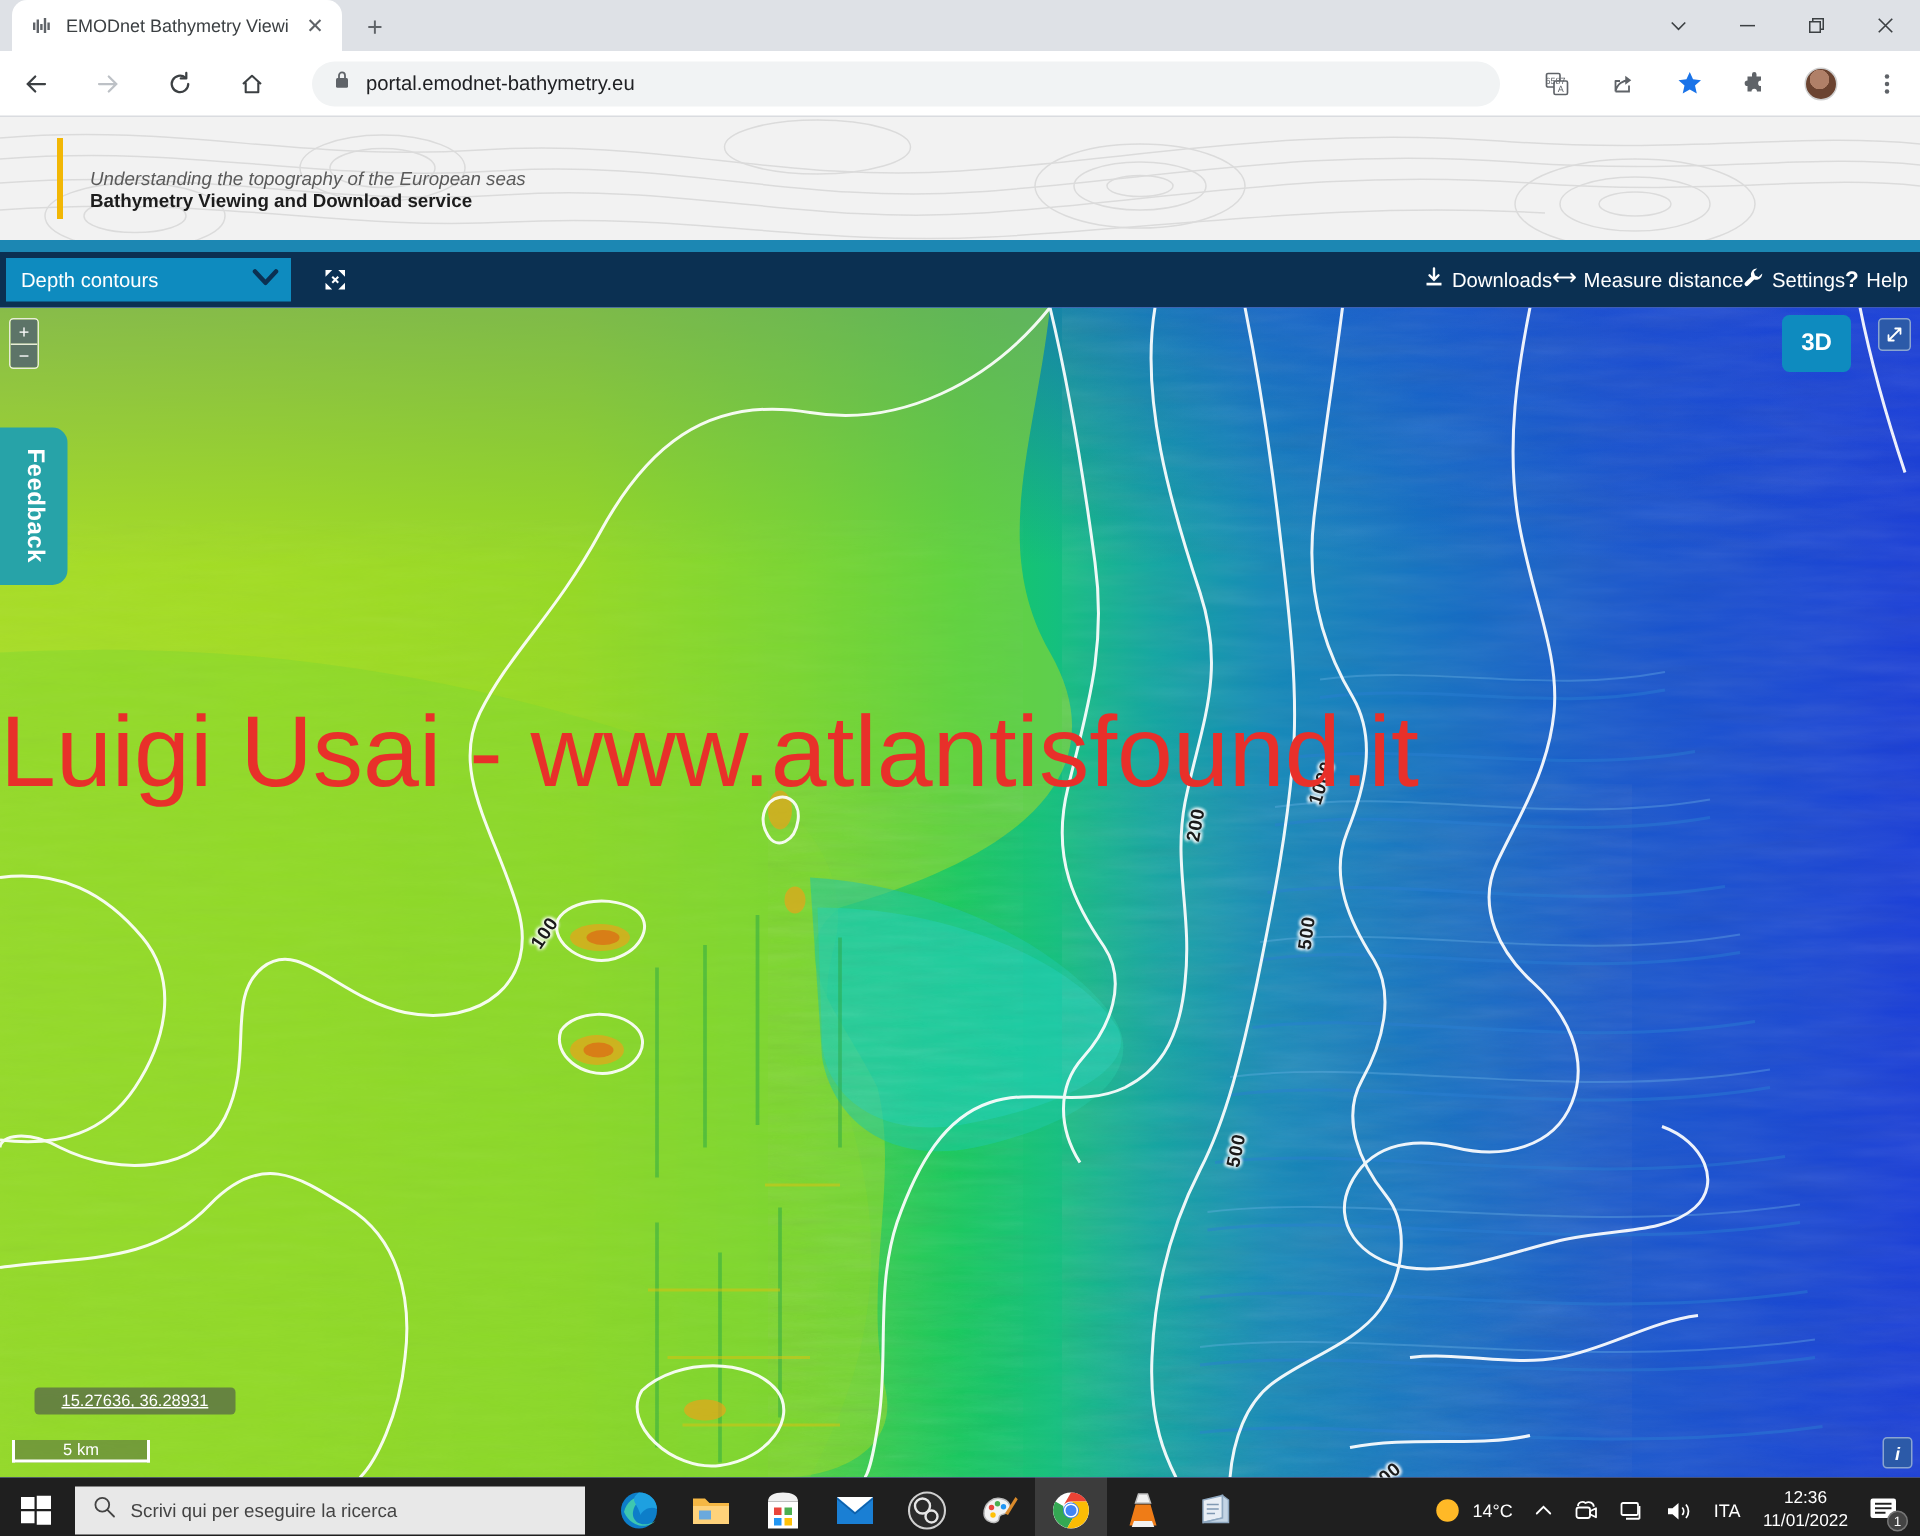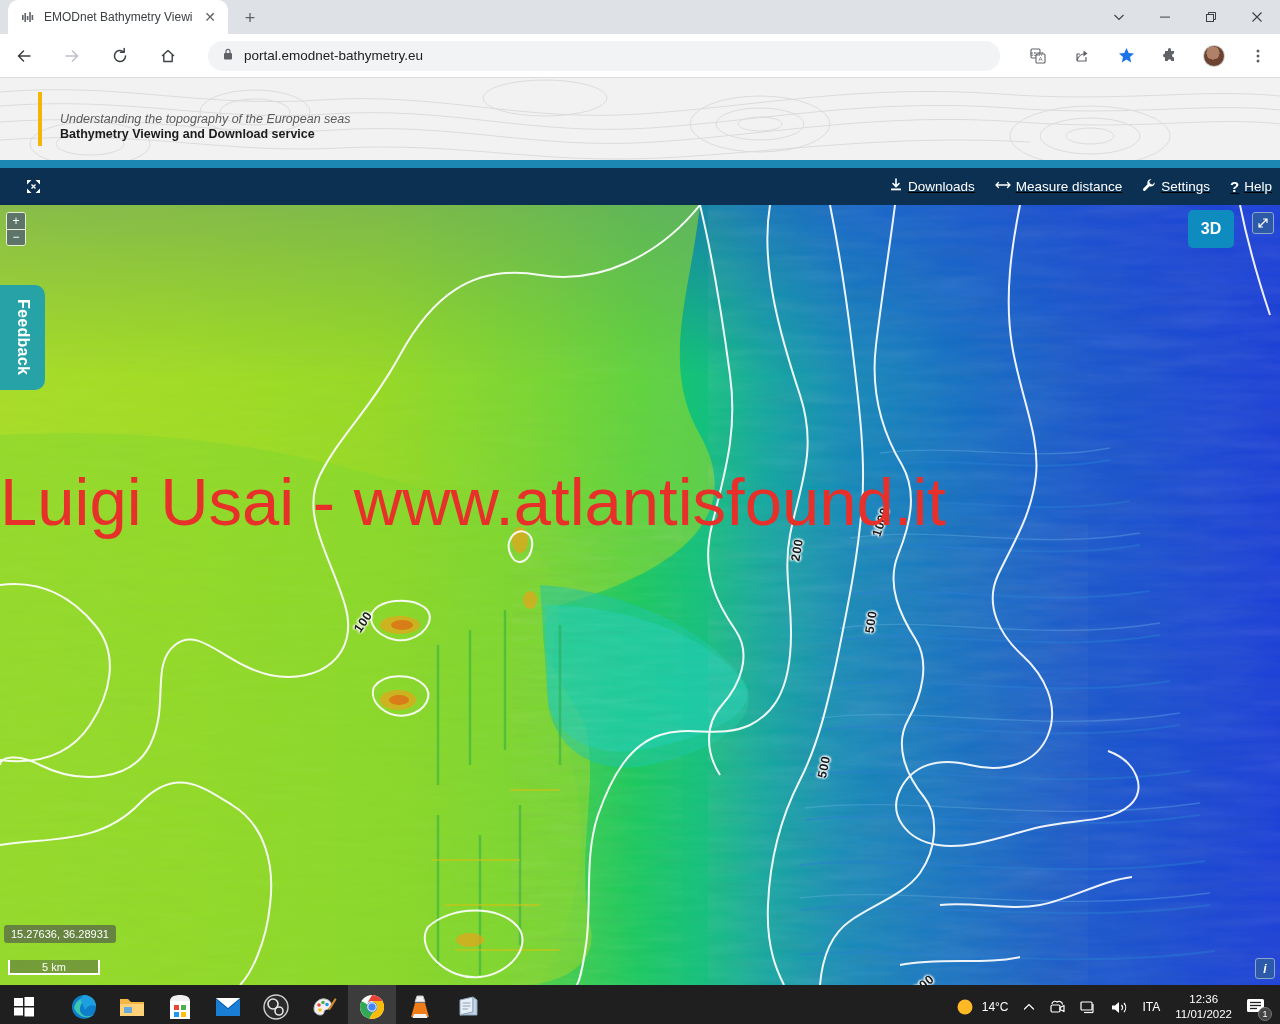--- a/index.html
+++ b/index.html
@@ -146,21 +146,21 @@
     color: #fff; font-size: 13.5px;
   }
   .chev-down { font-size: 11px; }
   .expand-icon {
     margin-left: 18px; color: #fff; font-size: 14px;
     display: flex; align-items: center; justify-content: center;
     width: 22px; height: 22px;
   }
   .toolbar-right {
     position: absolute; right: 8px; top: 0;
-    height: 37px; display: flex; align-items: center; gap: 20px; text-decoration: underline;
+    height: 37px; display: flex; align-items: center; 
   }
   .tb-item {
     display: flex; align-items: center; gap: 5px;
     color: #fff; font-size: 13.5px;
   }
 
   
   .map-area {
     position: relative;
     width: 1280px; height: 780px;
@@ -213,26 +213,27 @@
     width: 22px; height: 22px;
     background: #2c5aa8;
     border: 1px solid #8aa5d0;
     border-radius: 3px;
     color: #fff; font-size: 12px;
     display: flex; align-items: center; justify-content: center;
     z-index: 20;
   }
 
   .coord-box {
-    position: absolute; left: 4px; bottom: 42px;
+    position: absolute; left: 23px; bottom: 42px;
     background: rgba(90,108,70,.78);
     color: #fff; font-size: 11px;
-    padding: 3px 7px;
+    padding: 3px 18px;
     border-radius: 3px;
     z-index: 20;
+    text-decoration: underline;
   }
   .scale-bar {
     position: absolute; left: 8px; bottom: 10px;
     width: 92px; height: 15px;
     border: 2px solid #fff;
     border-top: none;
     background: rgba(90,108,70,.55);
     color: #fff; font-size: 11px;
     display: flex; align-items: center; justify-content: center;
     z-index: 20;
@@ -469,20 +470,28 @@
   <div class="divider-bar"></div>
 
   <div class="title-block">
     <div class="title-sub1">Understanding the topography of the European seas</div>
     <div class="title-sub2">Bathymetry Viewing and Download service</div>
   </div>
 </div>
 <div class="header-accent"></div>
 
 <div class="app-toolbar">
+  <div class="layer-select">
+    <span>Depth contours</span>
+    <span class="chev-down">
+      <svg width="18" height="12" viewBox="0 0 18 12">
+          <path d="M2 2 L9 9.5 L16 2" stroke="#0b3052" stroke-width="3" fill="none" stroke-linecap="round" stroke-linejoin="round"></path>
+        </svg>
+    </span>
+  </div>
   <div class="expand-icon">
     <svg width="15" height="15" viewBox="0 0 15 15">
       <path d="M1 1 H5.5 L1 5.5 Z M14 1 H9.5 L14 5.5 Z M1 14 H5.5 L1 9.5 Z M14 14 H9.5 L14 9.5 Z" fill="#fff"></path>
       <path d="M5.5 5.5 L9.5 9.5 M9.5 5.5 L5.5 9.5" stroke="#fff" stroke-width="1.4"></path>
     </svg>
   </div>
 
   <div class="toolbar-right">
     <div class="tb-item">
       <span>
@@ -691,20 +700,29 @@
 <div class="taskbar">
   <div class="start-btn">
     <svg width="20" height="20" viewBox="0 0 20 20">
       <rect x="0" y="1" width="9" height="8" fill="#fff"></rect>
         <rect x="10.5" y="0" width="9.5" height="9" fill="#fff"></rect>
       <rect x="0" y="10.5" width="9" height="8" fill="#fff"></rect>
         <rect x="10.5" y="10.5" width="9.5" height="9" fill="#fff"></rect>
     </svg>
   </div>
 
+  <div class="tb-search">
+    <span>
+      <svg width="15" height="15" viewBox="0 0 15 15">
+          <circle cx="6.2" cy="6.2" r="4.6" stroke="#444" stroke-width="1.2" fill="none"></circle>
+          <path d="M9.6 9.6 L14 14" stroke="#444" stroke-width="1.2" stroke-linecap="round"></path>
+        </svg>
+    </span>
+    <span class="tb-search-text">Scrivi qui per eseguire la ricerca</span>
+  </div>
 
   <div class="tb-apps">
     <div class="tb-app running">
       <svg width="26" height="26" viewBox="0 0 26 26">
         <circle cx="13" cy="13" r="12" fill="#0d7ec9"></circle>
         <path d="M3 14 C5 5 14 1 21 5 C16 4 10 7 9 14 C8 21 16 25 24 20 C19 25 8 25 3 14 Z" fill="#3ec7b0"></path>
         <path d="M13 1 C20 1 25 6 25 12 C21 10 16 12 14 16 C12 8 6 6 13 1 Z" fill="#1ea0e0"></path>
       </svg>
     </div>
     <div class="tb-app running">

